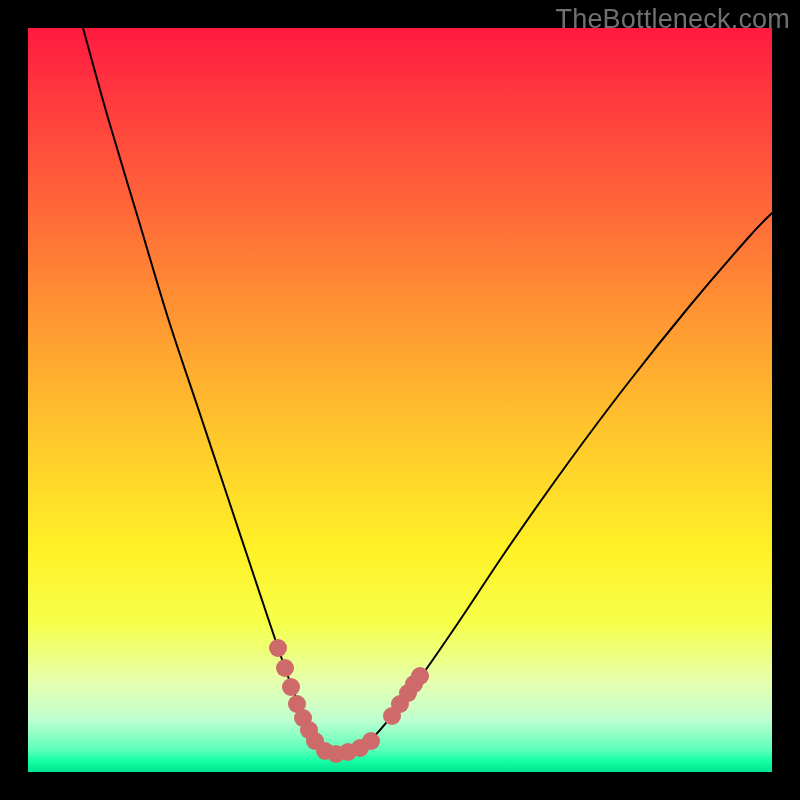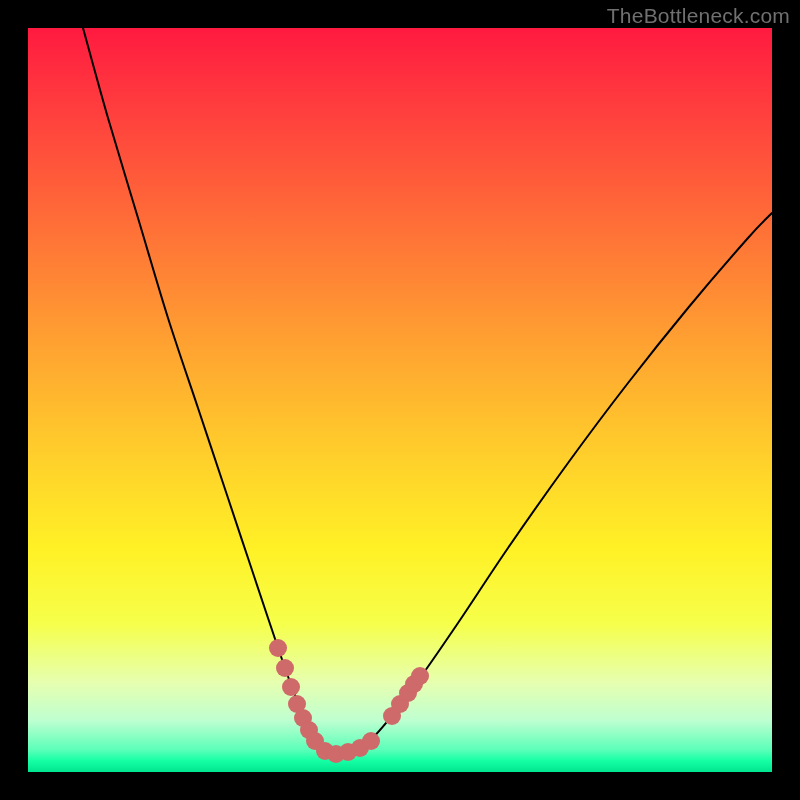--- a/index.html
+++ b/index.html
@@ -30,21 +30,21 @@
       #5cffb9 97%,
       #15ffa5 98.5%,
       #00e58f 100%
     );
   }
   .watermark {
     position: absolute;
     top: 4px;
     right: 10px;
     color: #707070;
-    font-size: 21px;
+    font-size: 27px;
     font-weight: 500;
     letter-spacing: 0.2px;
     z-index: 20;
   }
   svg.plot {
     position: absolute;
     left: 0;
     top: 0;
     width: 744px;
     height: 744px;

